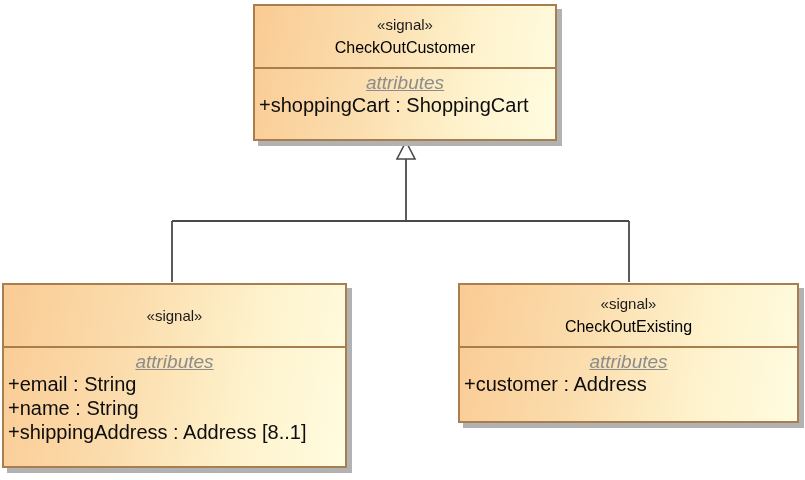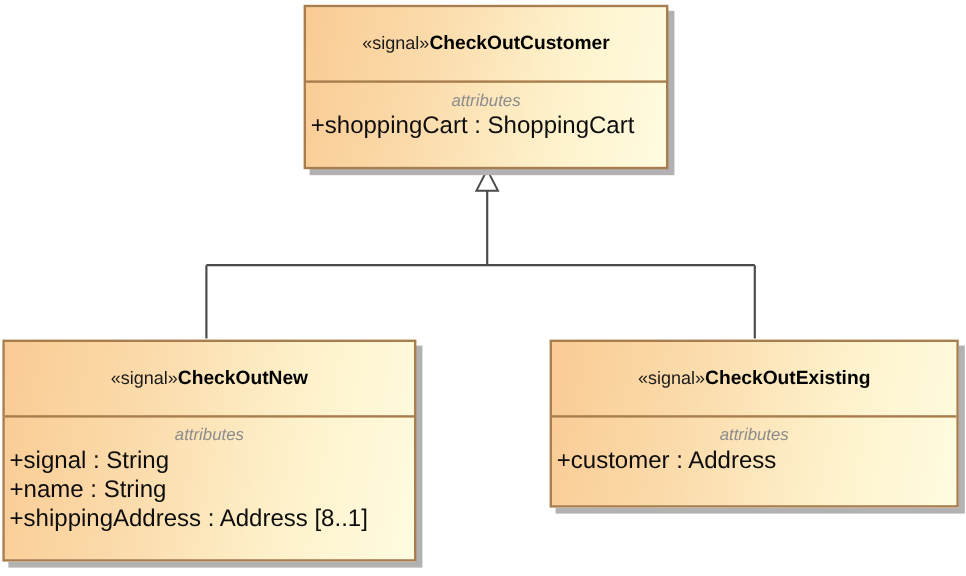--- a/index.html
+++ b/index.html
@@ -26,46 +26,47 @@
     border: 2px solid #A87E4E;
     background: linear-gradient(100deg, #FACB94 0%, #FBDCAC 35%, #FEF2CC 70%, #FFFCE0 100%);
     box-shadow: 5px 5px 0 0 #b2b2b2;
     z-index: 2;
   }
   .compartment-title {
     box-sizing: border-box;
     height: 63px;
     border-bottom: 2px solid #A87E4E;
     display: flex;
-    flex-direction: row;
+    flex-direction: column;
     justify-content: center;
     align-items: center;
   }
   .stereotype {
     font-size: 15px;
     line-height: 22px;
     color: #1a1a1a;
     text-align: center;
   }
   .class-name {
     font-size: 16px;
-    font-weight: bold;
+    font-weight: normal;
     line-height: 24px;
     color: #000000;
     text-align: right;
   }
   .compartment-attrs {
     padding-top: 4px;
   }
   .attrs-label {
-    font-size: 14px;
+    font-size: 19px;
     font-style: italic;
     color: #8c8c8c;
     text-align: center;
     line-height: 20px;
+    text-decoration: underline;
   }
   .attr-line {
     font-size: 20px;
     line-height: 24px;
     color: #0d0d0d;
     padding-left: 4px;
     white-space: nowrap;
     overflow: hidden;
   }
   #class-checkout-customer { left: 253px; top: 4px;   width: 304px; height: 137px; }
@@ -87,25 +88,24 @@
   </div>
   <div class="compartment-attrs">
     <div class="attrs-label">attributes</div>
     <div class="attr-line">+shoppingCart : ShoppingCart</div>
   </div>
 </div>
 
 <div class="uml-class" id="class-checkout-new">
   <div class="compartment-title">
     <div class="stereotype">«signal»</div>
-    <div class="class-name">CheckOutNew</div>
   </div>
   <div class="compartment-attrs">
     <div class="attrs-label">attributes</div>
-    <div class="attr-line">+signal : String</div>
+    <div class="attr-line">+email : String</div>
     <div class="attr-line">+name : String</div>
     <div class="attr-line">+shippingAddress : Address [8..1]</div>
   </div>
 </div>
 
 <div class="uml-class" id="class-checkout-existing">
   <div class="compartment-title">
     <div class="stereotype">«signal»</div>
     <div class="class-name">CheckOutExisting</div>
   </div>

